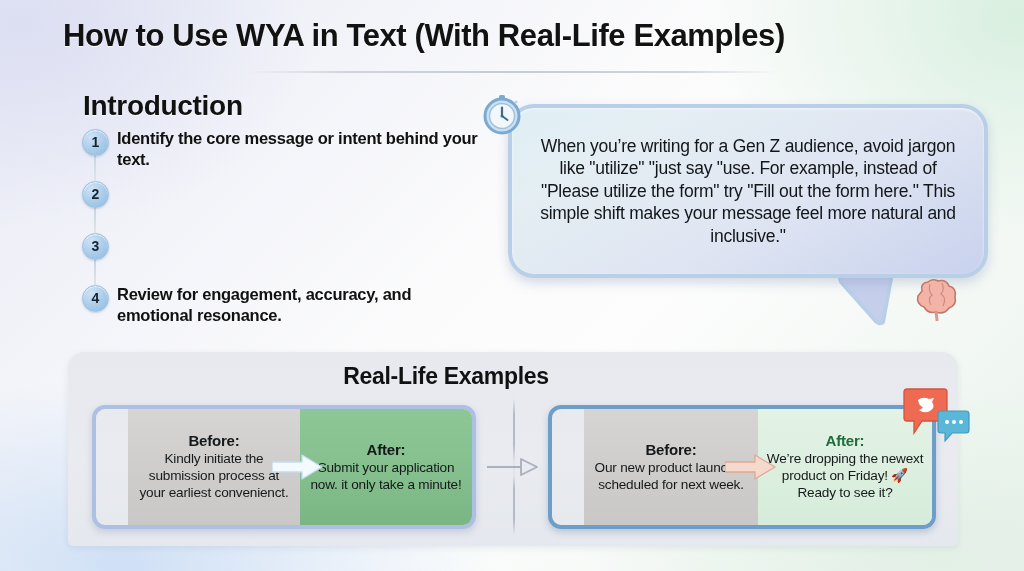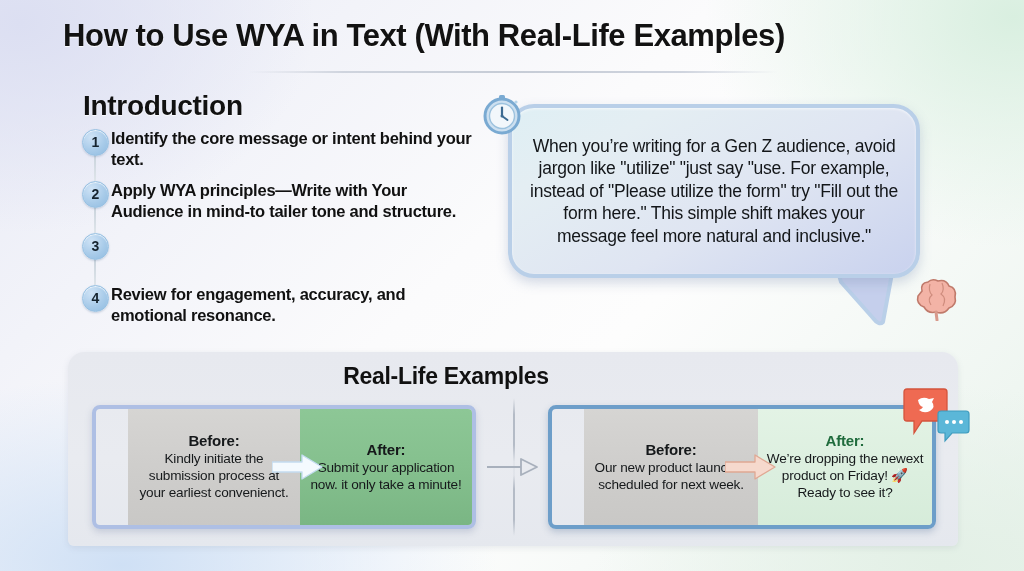--- a/index.html
+++ b/index.html
@@ -95,21 +95,21 @@
     position: absolute;
     left: 12px;
     top: 27px;
     width: 2px;
     height: calc(100% - 18px);
     background: linear-gradient(180deg, #c9d3dc 0%, #dfe5ea 100%);
     z-index: 1;
   }
   .step:last-child .step-connector { display: none; }
   .step-text {
-    margin-left: 2px;
+    margin-left: 8px;
     font-size: 16.5px;
     font-weight: 700;
     line-height: 1.26;
     color: #111;
     letter-spacing: -0.25px;
     max-width: 372px;
   }
 
   
   #clock-icon {
@@ -119,21 +119,21 @@
     width: 48px;
     height: 48px;
     z-index: 6;
   }
 
   
   #bubble {
     position: absolute;
     left: 508px;
     top: 104px;
-    width: 412px;
+    width: 480px;
     height: 174px;
     border-radius: 26px;
     background: linear-gradient(150deg, #dfeff4 0%, #e4eef3 22%, #dfe5f2 58%, #c9d2ee 100%);
     border: 4px solid #b9cfe8;
     box-shadow: 0 5px 12px rgba(120,140,175,0.30), inset 0 1px 3px rgba(255,255,255,0.65);
     box-sizing: border-box;
     display: flex;
     align-items: center;
     justify-content: center;
     z-index: 5;
@@ -183,21 +183,21 @@
     font-size: 23px;
     font-weight: 700;
     color: #111;
     letter-spacing: -0.3px;
   }
 
   .example-card {
     position: absolute;
     top: 405px;
     height: 124px;
-    border-radius: 8px;
+    border-radius: 13px;
     box-sizing: border-box;
     display: flex;
     overflow: hidden;
     padding-left: 32px;
   }
   #example-card-1 {
     left: 92px;
     width: 384px;
     border: 4px solid #aebfe4;
     box-shadow: 0 3px 7px rgba(110,125,160,0.28);
@@ -290,21 +290,20 @@
 
   <div id="steps">
     <div class="step">
       <div class="step-connector"></div>
       <div class="step-badge">1</div>
       <div class="step-text">Identify the core message or intent behind your text.</div>
     </div>
     <div class="step">
       <div class="step-connector"></div>
       <div class="step-badge">2</div>
-      <div class="step-text">Apply WYA principles—Write with Your Audience in mind-to tailer tone and structure.</div>
     </div>
     <div class="step">
       <div class="step-connector"></div>
       <div class="step-badge">3</div>
     </div>
     <div class="step">
 
       <div class="step-badge">4</div>
       <div class="step-text">Review for engagement, accuracy, and emotional resonance.</div>
     </div>

